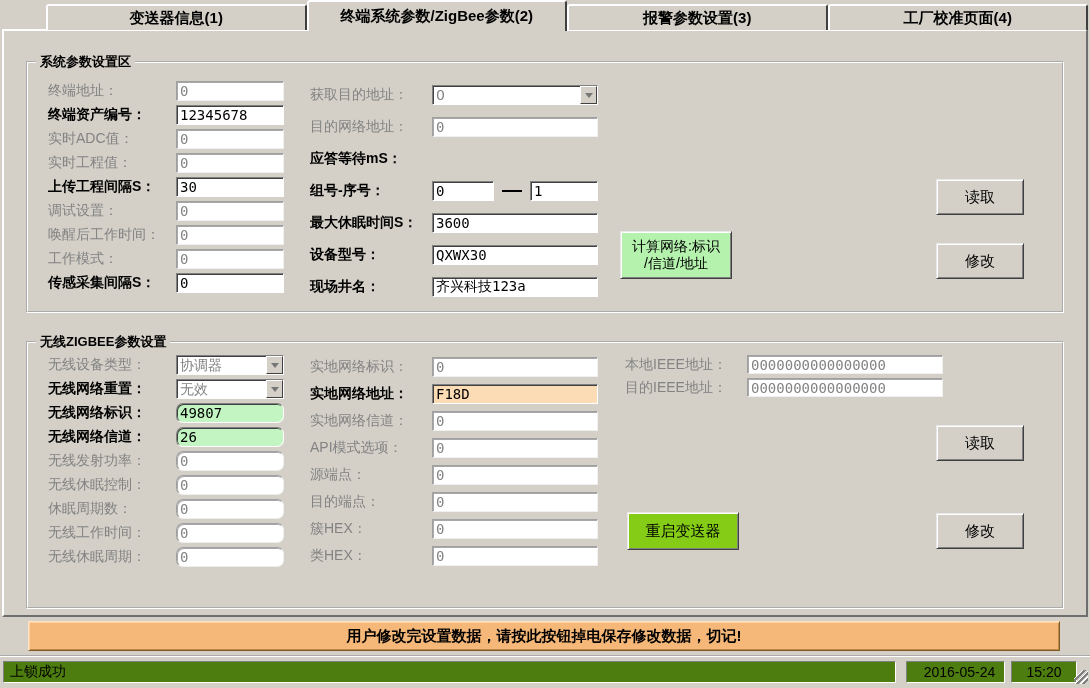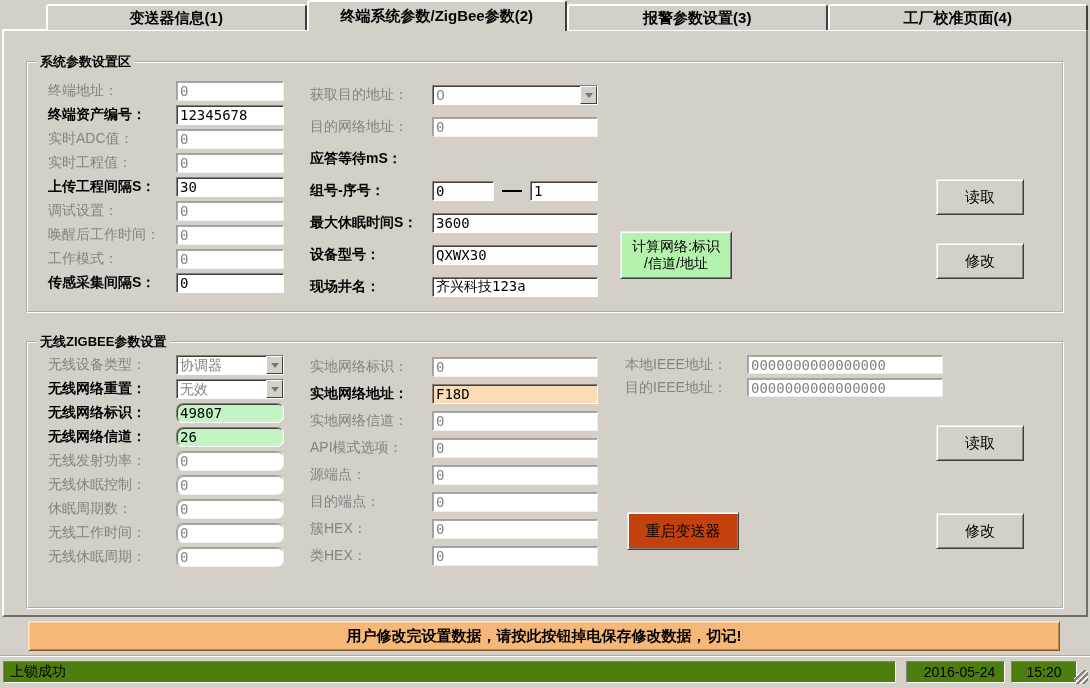--- a/index.html
+++ b/index.html
@@ -71,21 +71,21 @@
     border-right:4px solid transparent; border-top:5px solid #777; }
   
   .btn { position:absolute; background:#d4d0c8; font-size:15px;
     font-family:"Liberation Sans","DejaVu Sans",sans-serif;
     border:1px solid; border-color:#e8e8e8 #404040 #404040 #e8e8e8;
     box-shadow:inset 1px 1px 0 #fff, inset -1px -1px 0 #808080;
     display:flex; align-items:center; justify-content:center; cursor:default; }
   .btn.std { width:88px; height:36px; }
   .btn.green { background:#b5f2ad; width:112px; height:48px;
     flex-direction:column; font-size:14px; line-height:17px; }
-  .btn.cyan { background:#c2410c; width:112px; height:38px;font-family:Liberation Serif, serif; }
+  .btn.cyan { background:#84cc16; width:112px; height:38px;font-family:Liberation Serif, serif; }
   .b-read1 { left:908px; top:116px; }
   .b-mod1  { left:908px; top:180px; }
   .b-calc  { left:592px; top:168px; }
   .b-read2 { left:908px; top:82px; }
   .b-mod2  { left:908px; top:170px; }
   .b-restart { left:599px; top:169px; }
   
   .banner { position:absolute; left:28px; top:621px; width:1032px; height:30px;
     background:#f6b878; border:1px solid; border-color:#ffe2bf #7d5a2a #7d5a2a #ffe2bf;
     box-shadow:inset 1px 1px 0 #fcd3a2, inset -1px -1px 0 #c08948;

